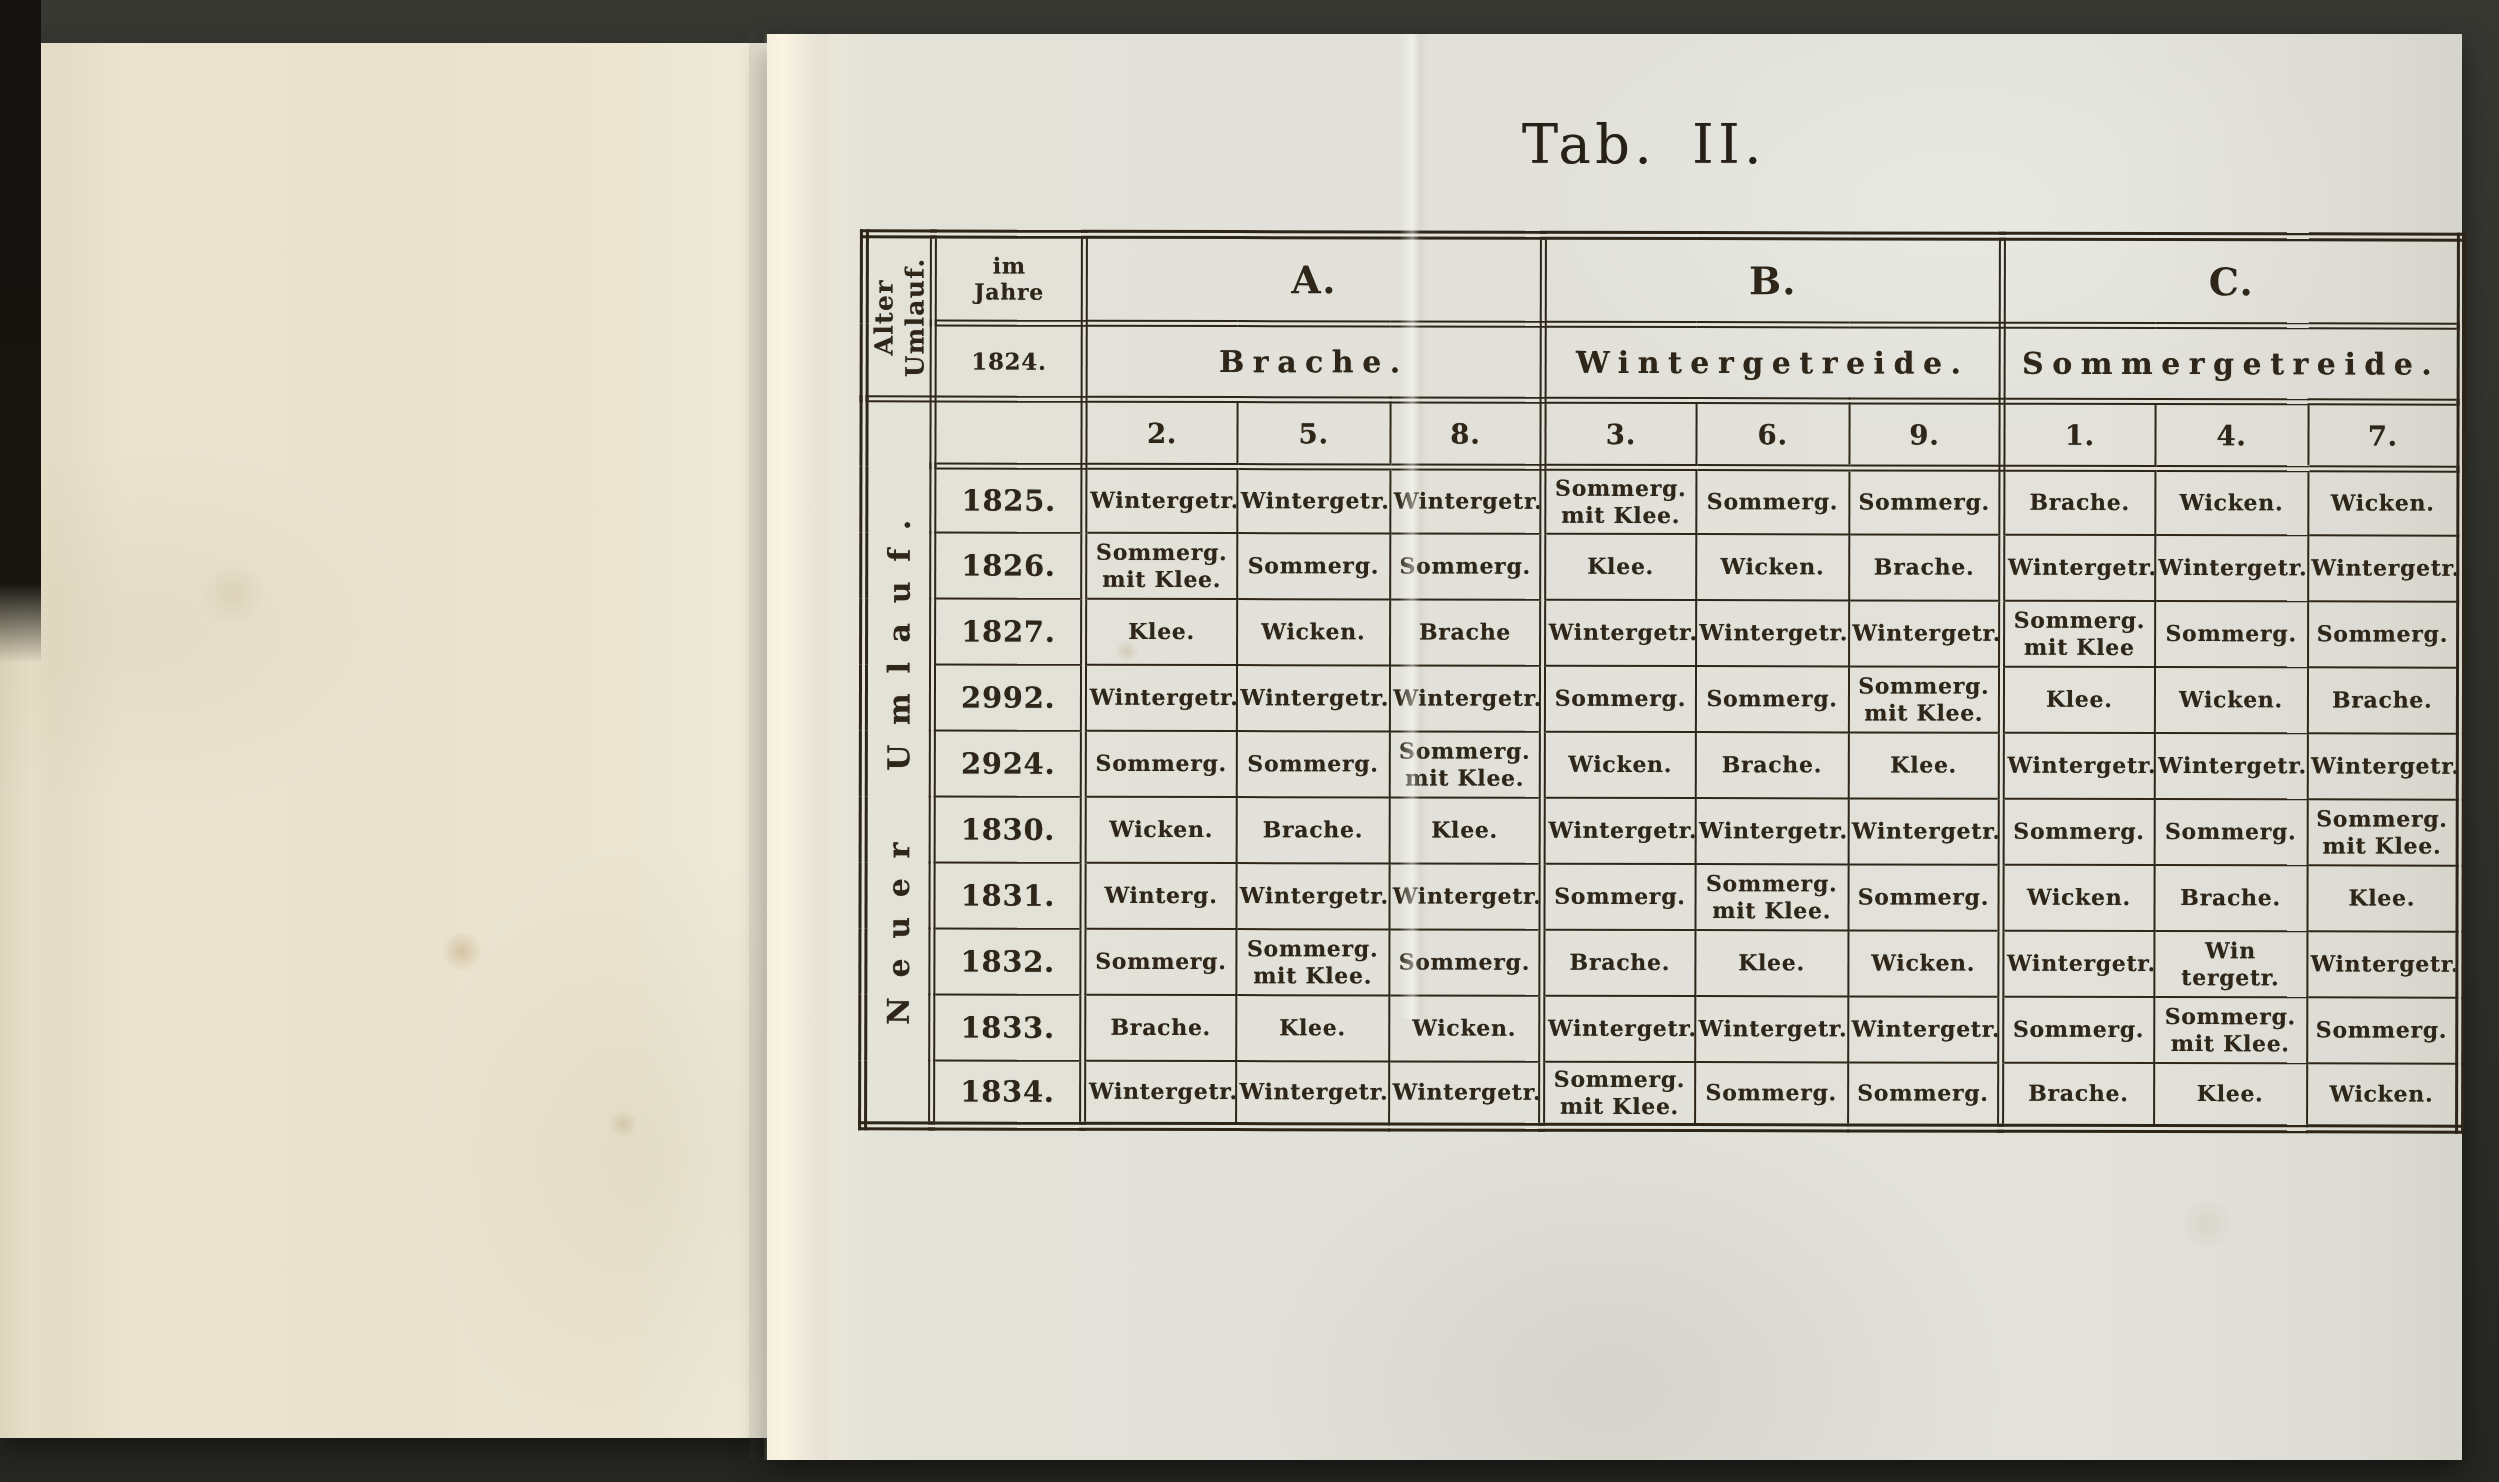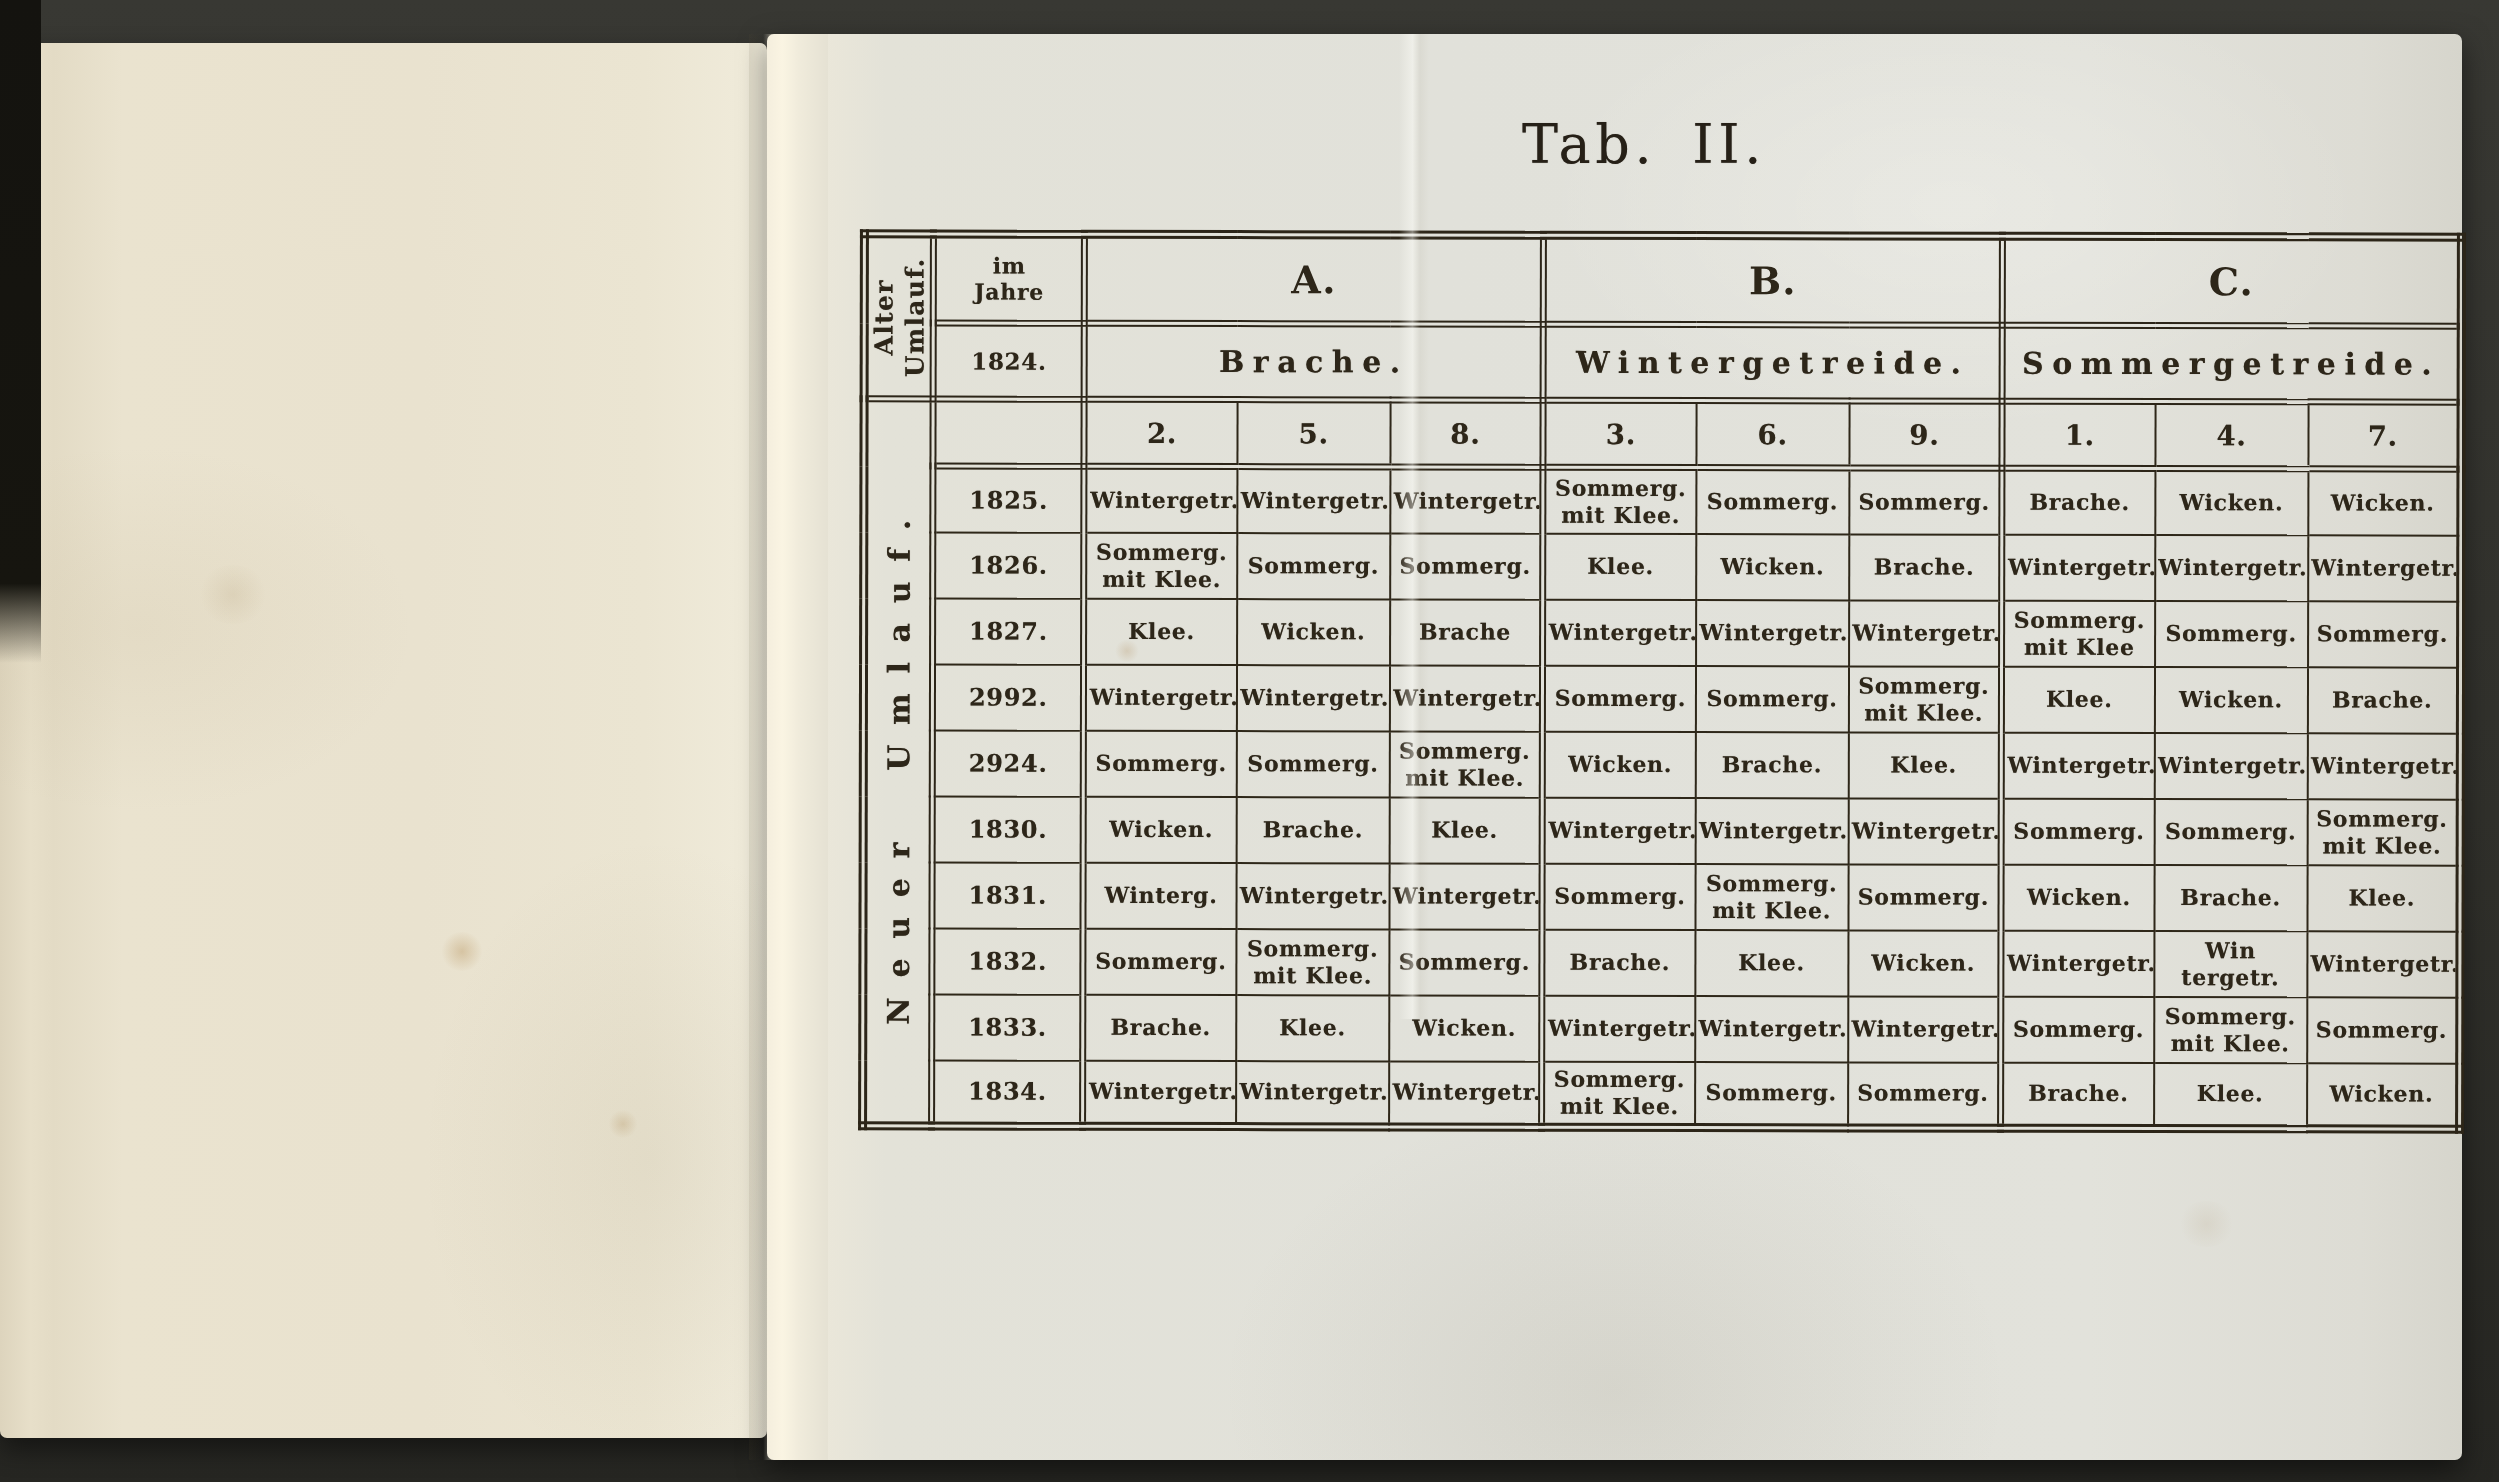--- a/index.html
+++ b/index.html
@@ -5,21 +5,21 @@
   html, body {
     margin: 0; padding: 0;
     width: 2500px; height: 1483px;
     background: #32322e;
     overflow: hidden;
     font-family: "DejaVu Serif", "Liberation Serif", serif;
   }
   .scene { position: relative; width: 2500px; height: 1483px; background: linear-gradient(180deg,#383833 0%,#30302b 55%,#262622 100%); }
 
   
-  .page { position: absolute; border-radius: 7px; }
+  .page { position: absolute; }
   .page-left {
     left: 0; top: 43px; width: 767px; height: 1395px;
     background:
       radial-gradient(ellipse 394px 263px at 18% 42%, rgba(170,150,110,0.10), transparent 70%),
       radial-gradient(ellipse 328px 460px at 85% 80%, rgba(120,105,70,0.08), transparent 70%),
       linear-gradient(90deg, #ddd4bd 0%, #e7dfc9 4%, #e3dbc5 7%, #eae3cf 16%, #e9e2cf 55%, #ebe5d2 84%, #efead9 96%, #f2eedd 100%);
     box-shadow: 0 11.8px 26px rgba(0,0,0,0.45);
   }
   .page-right {
     left: 767px; top: 34px; width: 1695px; height: 1426px;
@@ -94,21 +94,21 @@
     position: absolute; left: 50%; top: 50%;
     transform: translate(-50%,-50%) rotate(-90deg);
     font-size: 30px; letter-spacing: 19.7px; word-spacing: 22px; white-space: nowrap;
   }
 
   .year-hdr  { font-size: 22px; line-height: 1.18; }
   .base-year { font-size: 23px; }
   .sec-letter { font-size: 38px; font-weight: bold; letter-spacing: 1.3px; font-family: "DejaVu Serif", serif; }
   .sec-crop  { font-size: 30px; letter-spacing: 8.5px; }
   .col-num   { font-size: 27.6px; }
-  .year-cell { font-size: 24px; }
+  .year-cell { font-size: 29px; }
   .cell      { font-size: 22px; line-height: 1.22; }
 </style>
 </head>
 <body>
 
 <div class="scene">
 
   <div class="page page-left"></div>
   <div class="page page-right">
 

